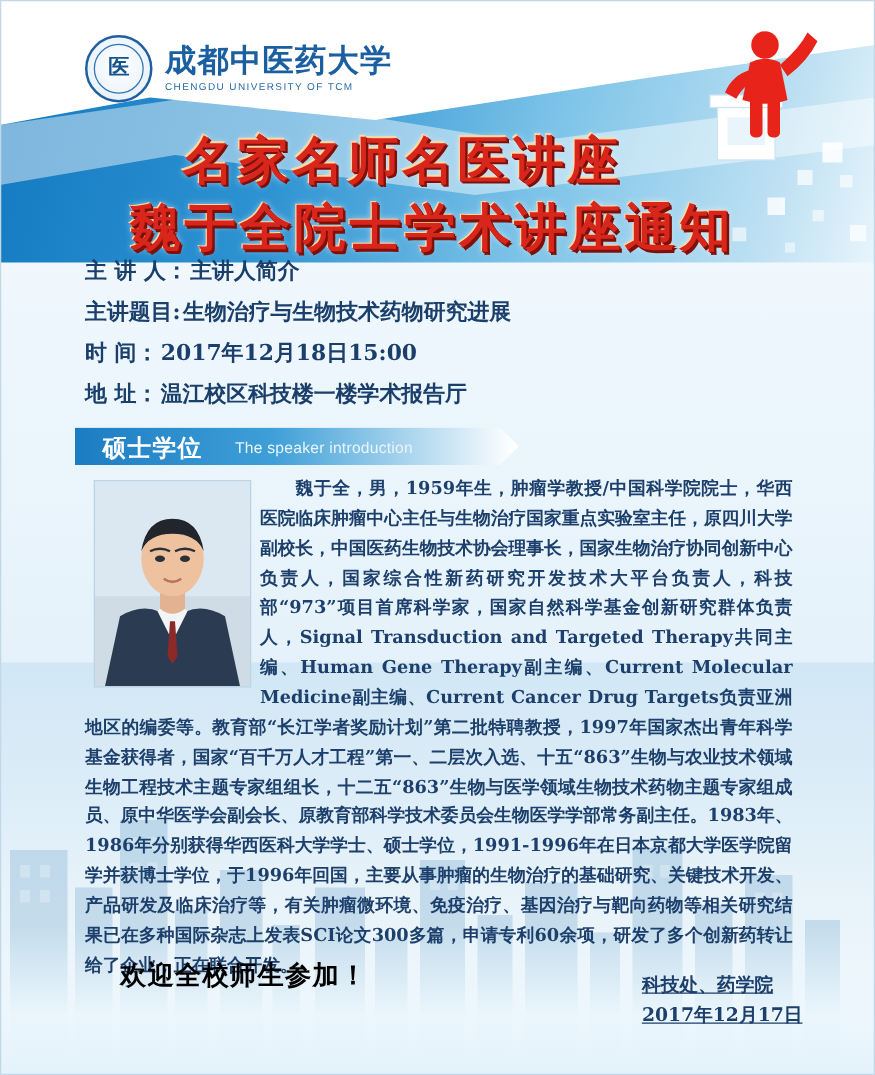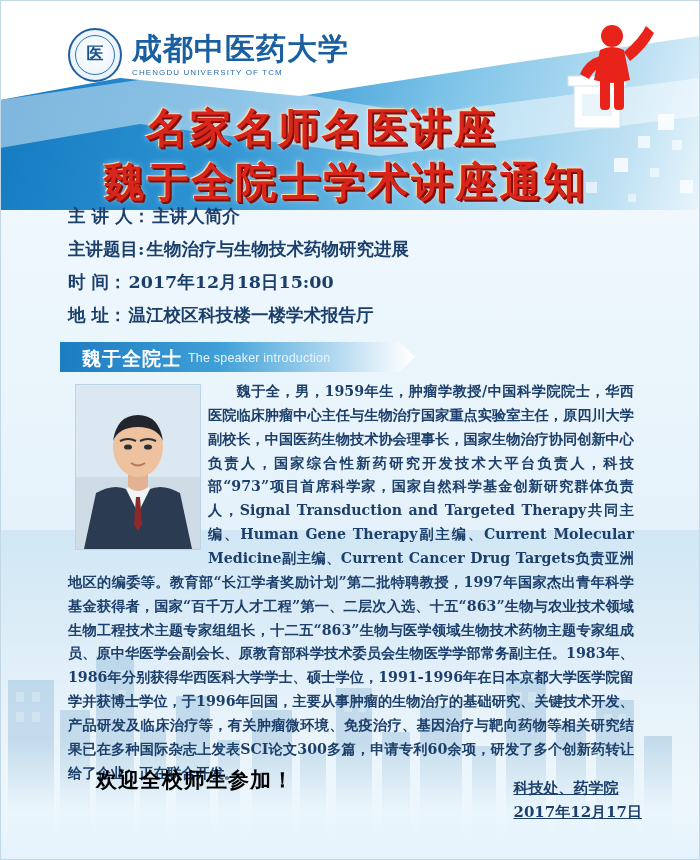--- a/index.html
+++ b/index.html
@@ -113,21 +113,21 @@
     color: #17538f;
     font-weight: bold;
   }
   .logo-text {
     display: flex;
     flex-direction: column;
     justify-content: center;
   }
   .logo-cn {
     font-family: "DejaVu Serif", serif;
-    font-size: 30px;
+    font-size: 25px;
     font-weight: bold;
     color: #1a5fa0;
     letter-spacing: 1px;
     line-height: 1.05;
     white-space: nowrap;
   }
   .logo-en {
     font-size: 8px;
     color: #2a6ca8;
     letter-spacing: 1.1px;
@@ -373,21 +373,21 @@
       <span class="info-value">2017年12月18日15:00</span>
     </div>
     <div class="info-row">
       <span class="info-label">地    址：</span>
       <span class="info-value">温江校区科技楼一楼学术报告厅</span>
     </div>
   </div>
 
   <div class="intro-banner">
     <div class="ribbon"></div>
-    <div class="cn">魏于全院士</div>
+    <div class="cn">硕士学位</div>
     <div class="en">The speaker introduction</div>
   </div>
 
   <div class="portrait">
     <svg viewBox="0 0 124 164" width="124" height="164">
       <rect x="0" y="0" width="124" height="164" fill="#cfdce6"></rect>
       <rect x="0" y="0" width="124" height="92" fill="#dce8f1"></rect>
 
       <path d="M8 164 L20 108 Q44 94 62 112 Q80 94 104 108 L116 164 Z" fill="#2b3c52"></path>
       <path d="M50 104 L62 128 L74 104 L68 98 L56 98 Z" fill="#f2f4f6"></path>

